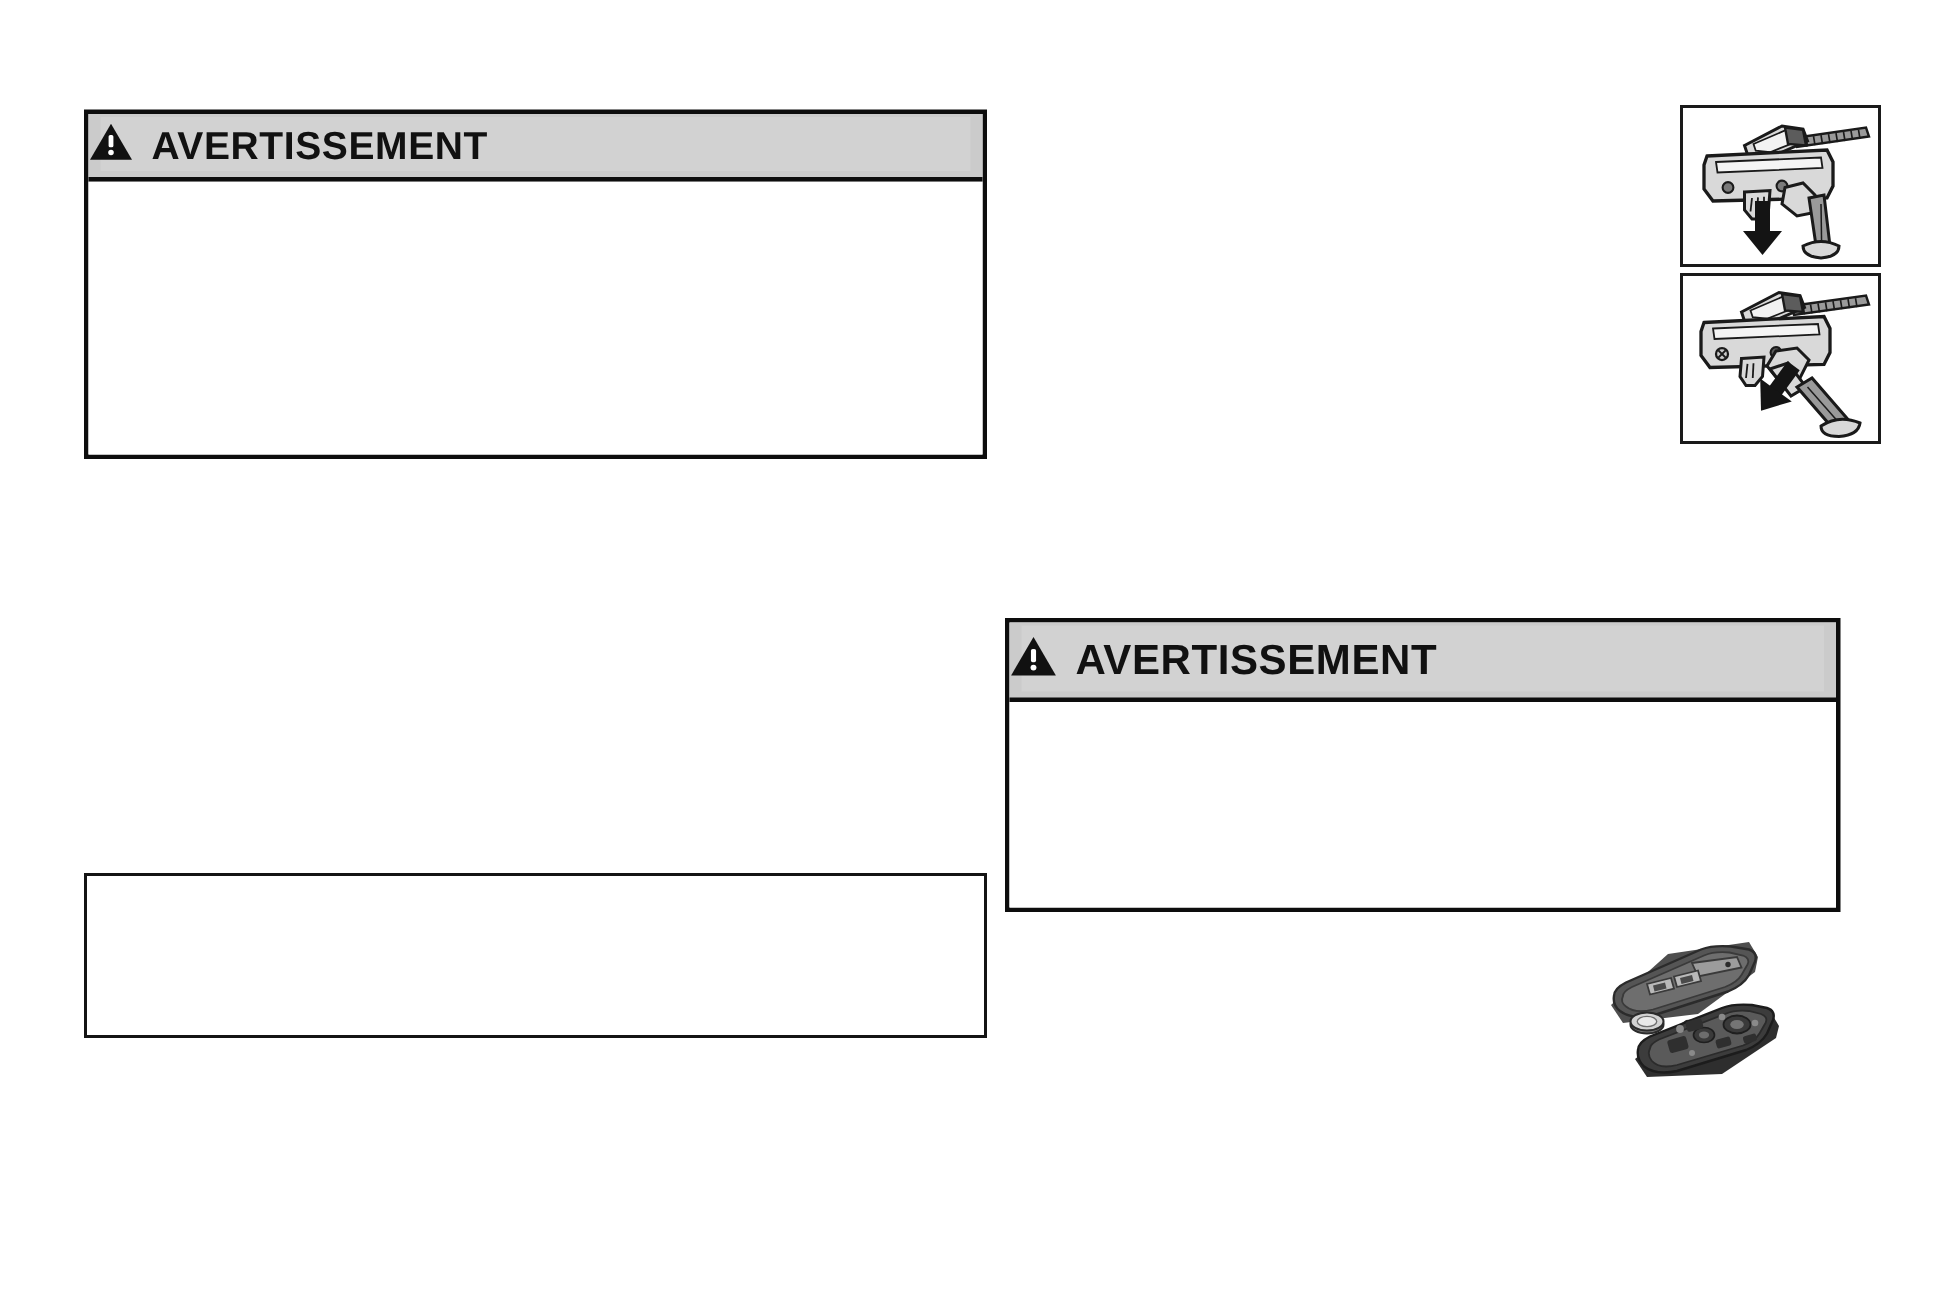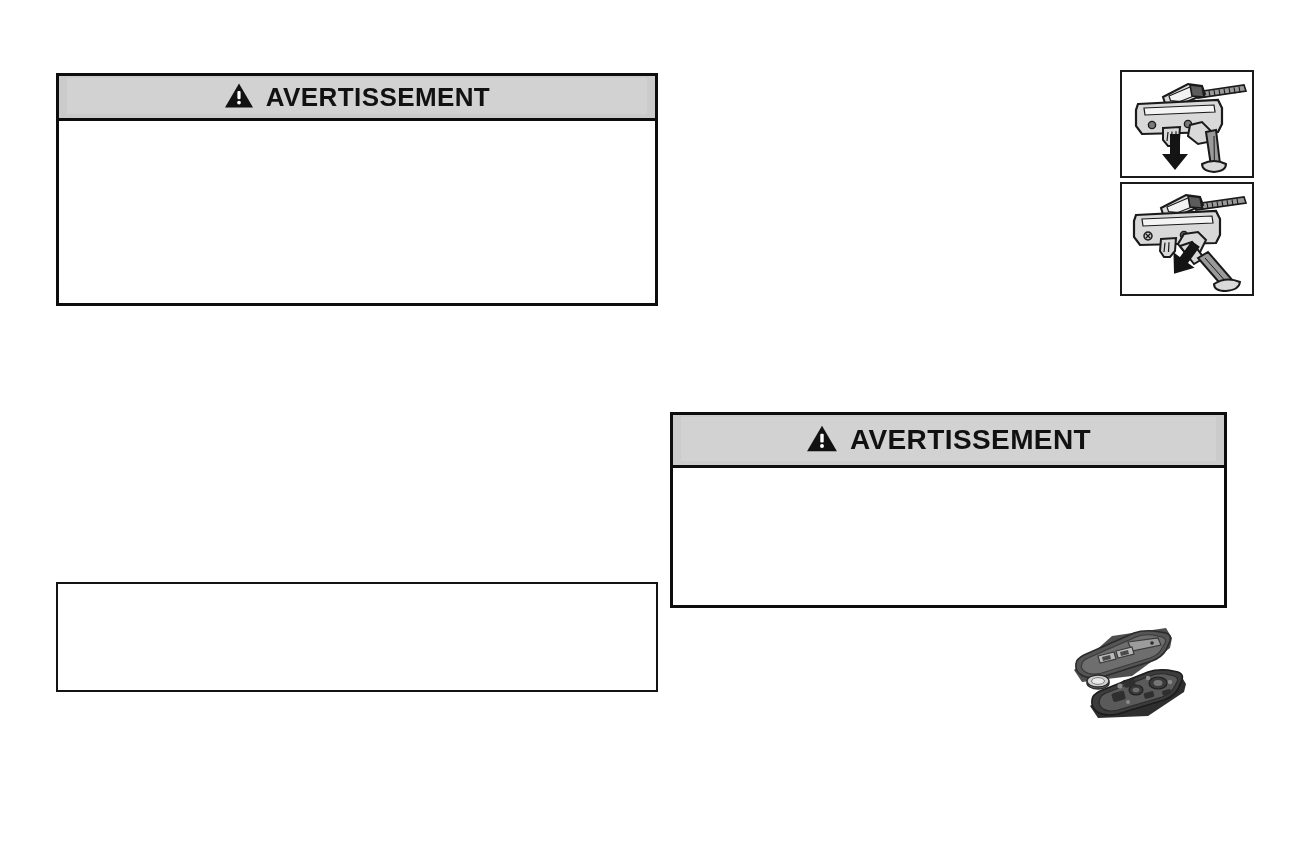--- a/index.html
+++ b/index.html
@@ -31,21 +31,20 @@
     background: #ffffff;
     border: 3px solid #0d0d0d;
   }
   .warn-header {
     position: relative;
     box-sizing: border-box;
     background: #cbcbcb;
     border-bottom: 3px solid #0d0d0d;
     display: flex;
     align-items: center;
-    justify-content: center;
   }
   
   .warn-header::before {
     content: "";
     position: absolute;
     left: 8px; right: 8px; top: 2px; bottom: 4px;
     background: #d2d2d2;
     pointer-events: none;
   }
   .warn-title-wrap {

